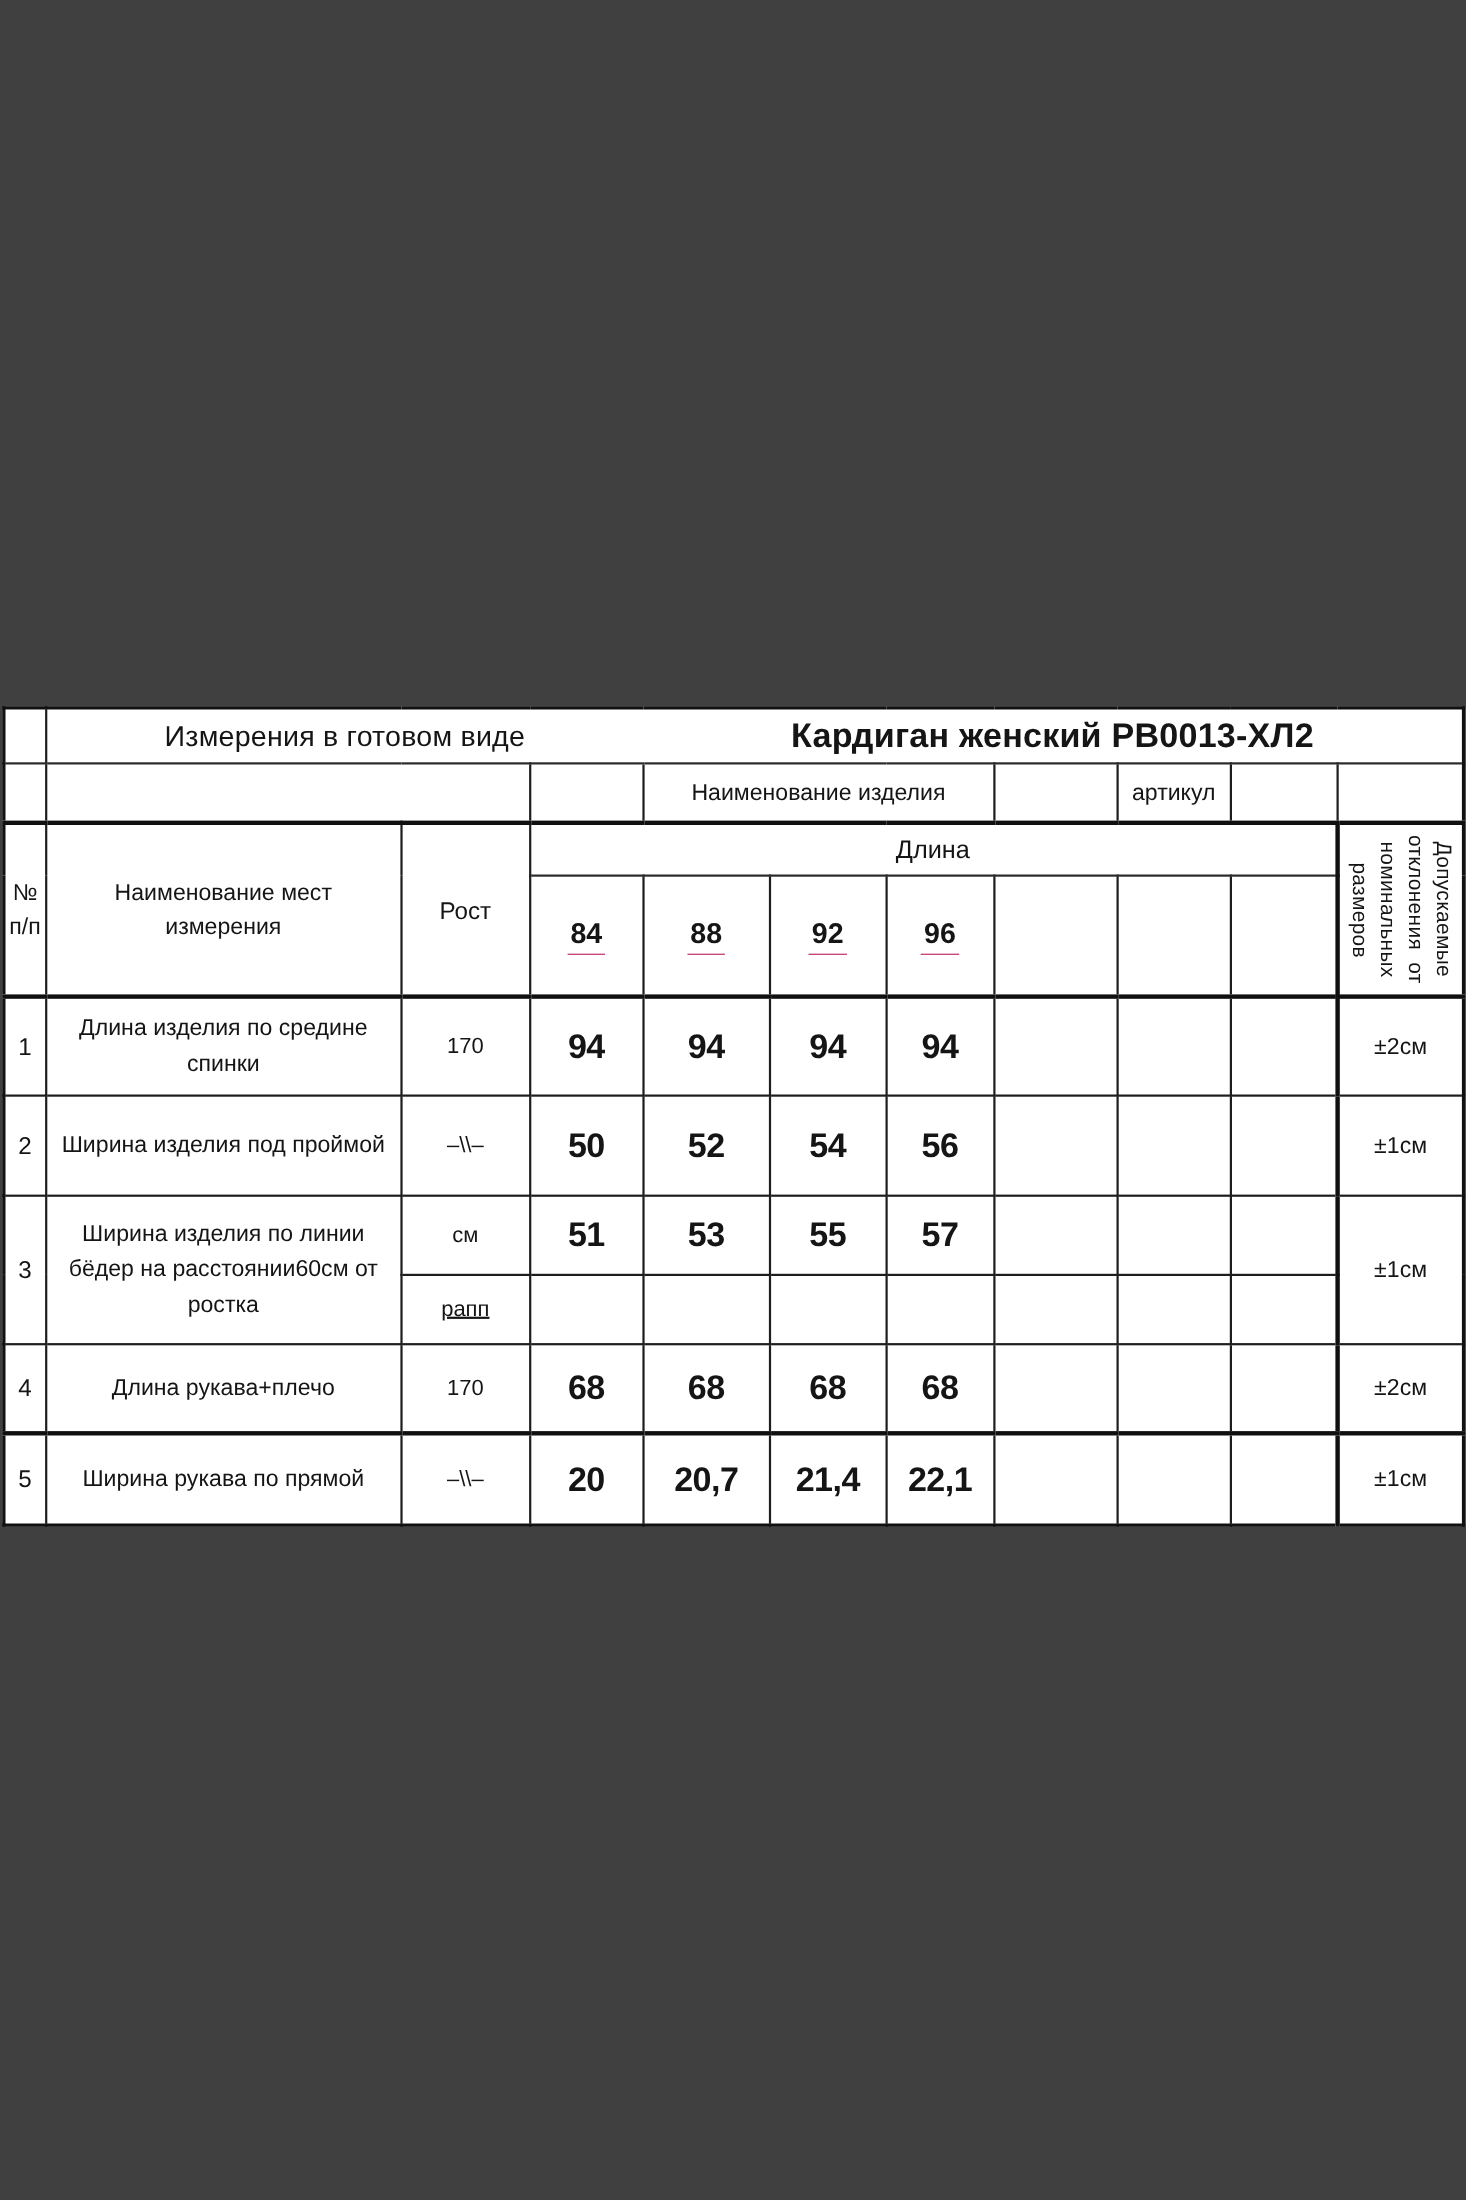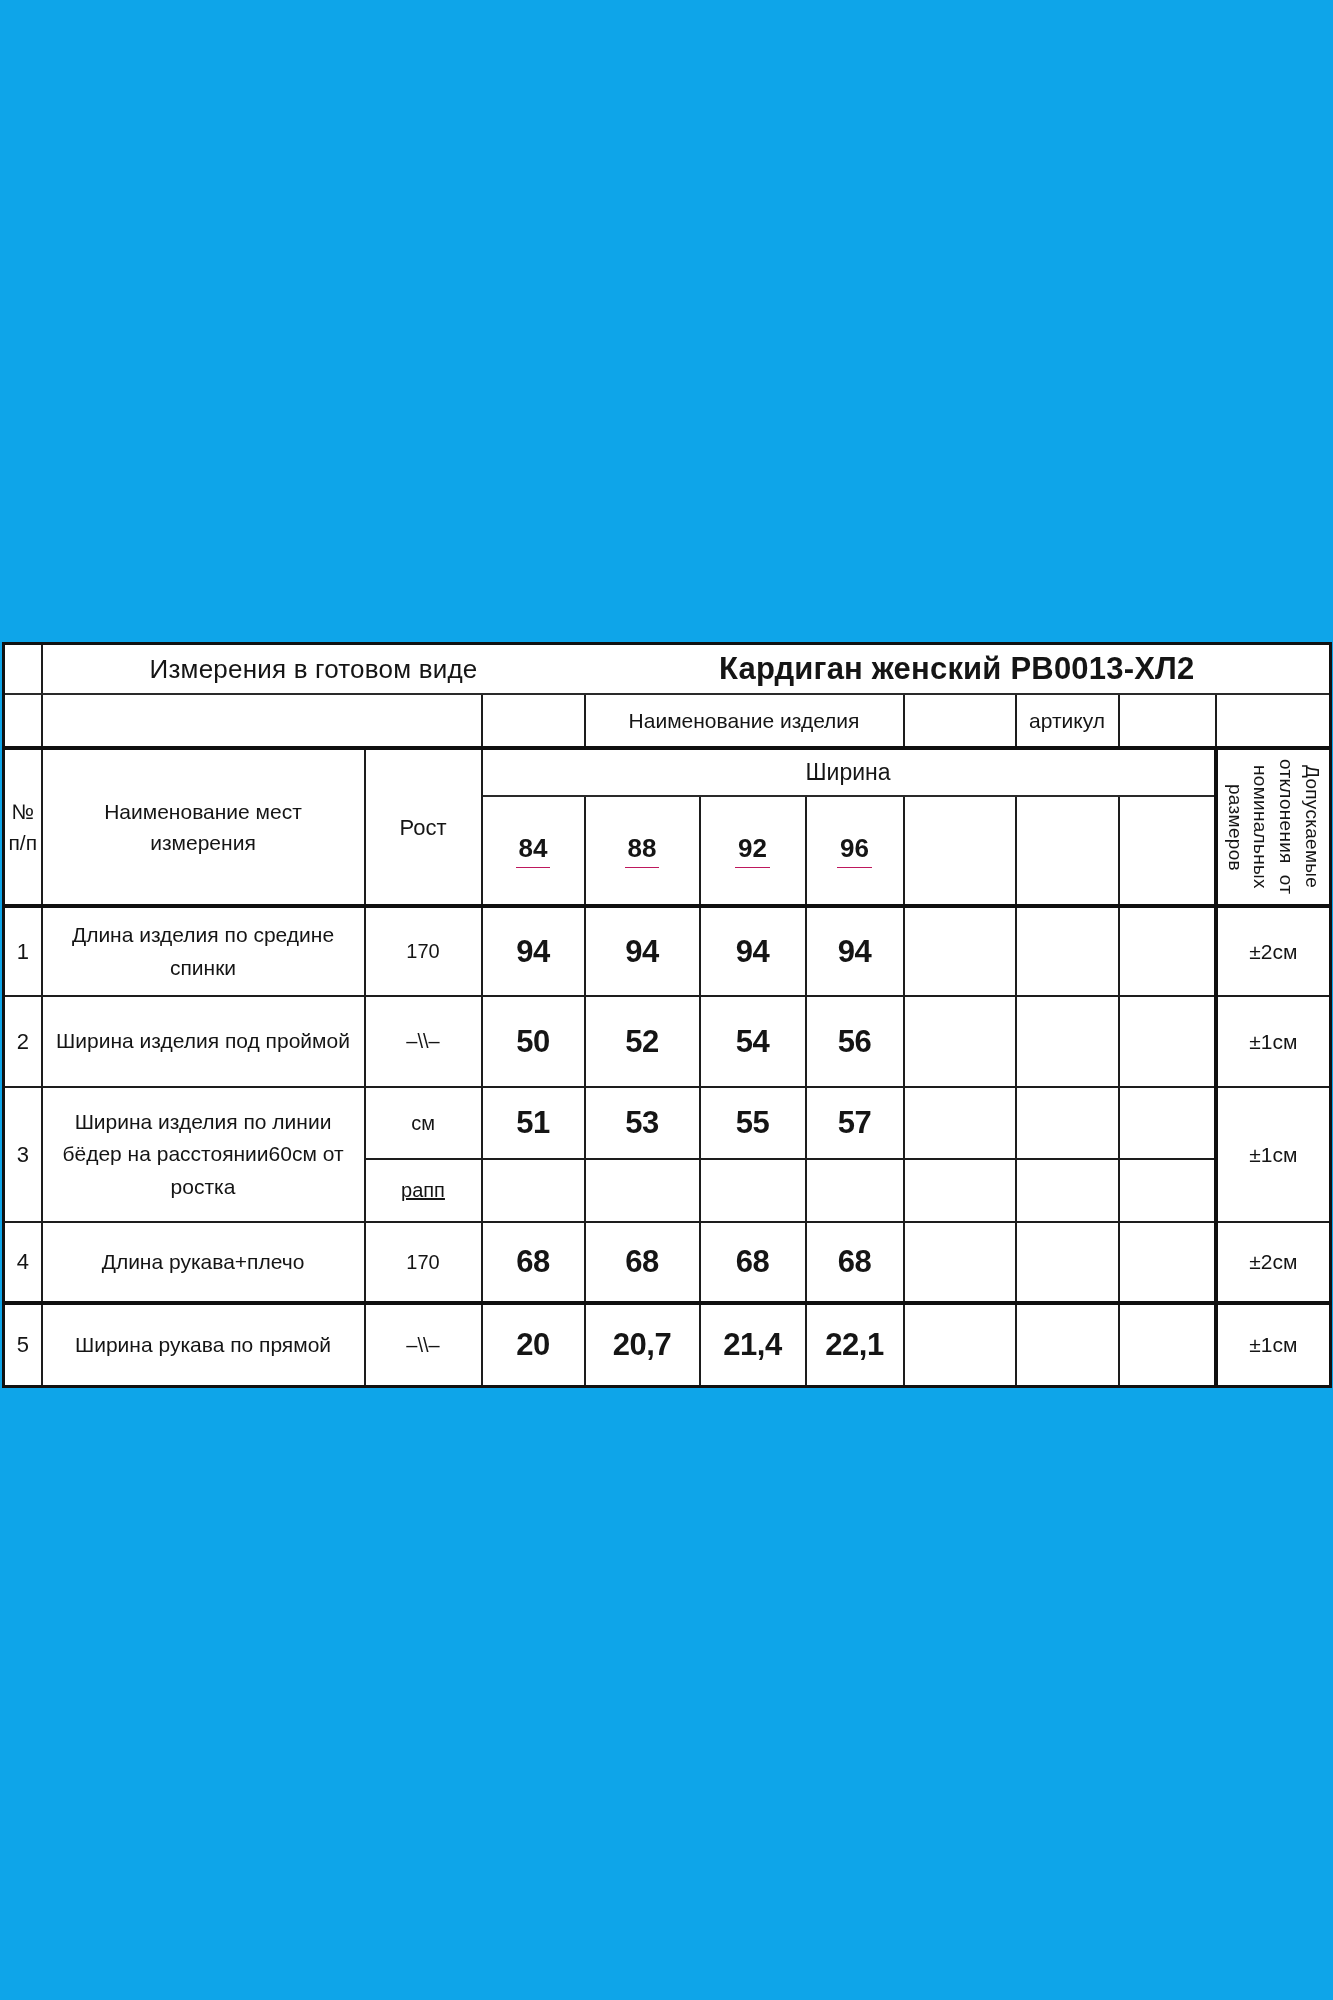--- a/index.html
+++ b/index.html
@@ -5,21 +5,21 @@
   html,body{margin:0;padding:0;}
   body{
     background:#ffffff;
     font-family:"Liberation Sans","DejaVu Sans",sans-serif;
     color:#161616;
   }
   .page{
     position:relative;
     width:1333px;
     height:2000px;
-    background:#0ea5e9;
+    background:#404040;
     overflow:hidden;
   }
   table.meas{
     position:absolute;
     left:2px;
     top:642px;
     width:1327px;
     border-collapse:collapse;
     table-layout:fixed;
     background:#fff;
@@ -144,21 +144,21 @@
       <td></td>
       <td></td>
     </tr>
 
     <tr class="row-h1">
       <td rowspan="2" class="h-cell hdr-bottom">№
 п/п</td>
       <td rowspan="2" class="h-cell hdr-bottom">Наименование мест
 измерения</td>
       <td rowspan="2" class="h-cell h-rost hdr-bottom">Рост</td>
-      <td colspan="7" class="h-size">Ширина</td>
+      <td colspan="7" class="h-size">Длина</td>
       <td rowspan="2" class="h-tol hdr-bottom thick-left">
         <div class="vwrap">
           <div class="vert">Допускаемые
 отклонения  от
 номинальных
 размеров</div>
         </div>
       </td>
     </tr>
     <tr class="row-h2">

